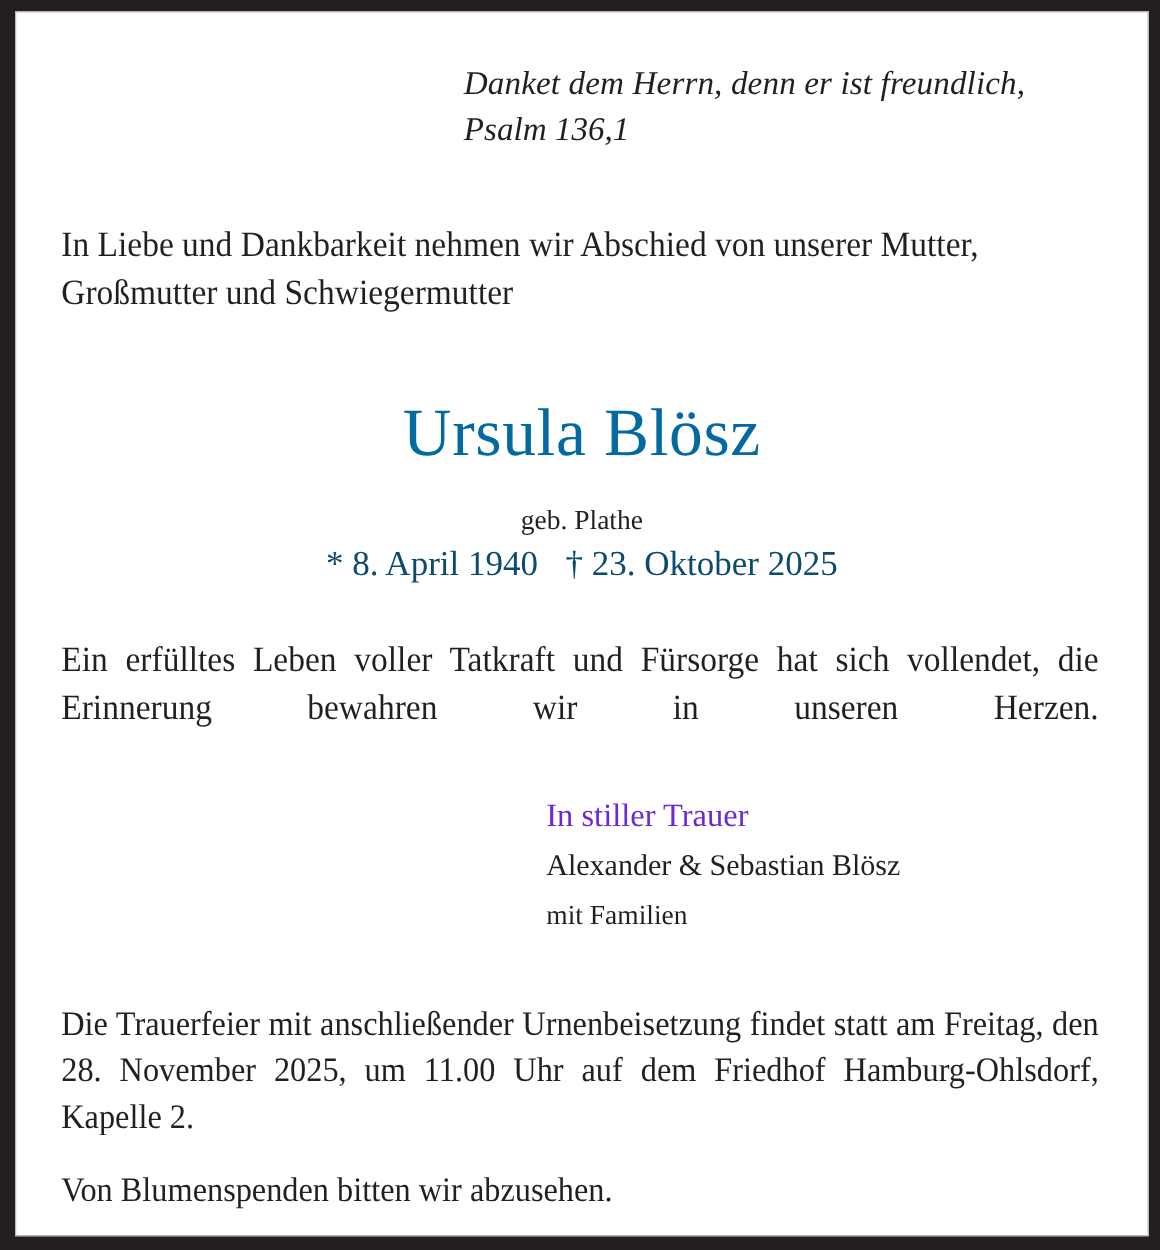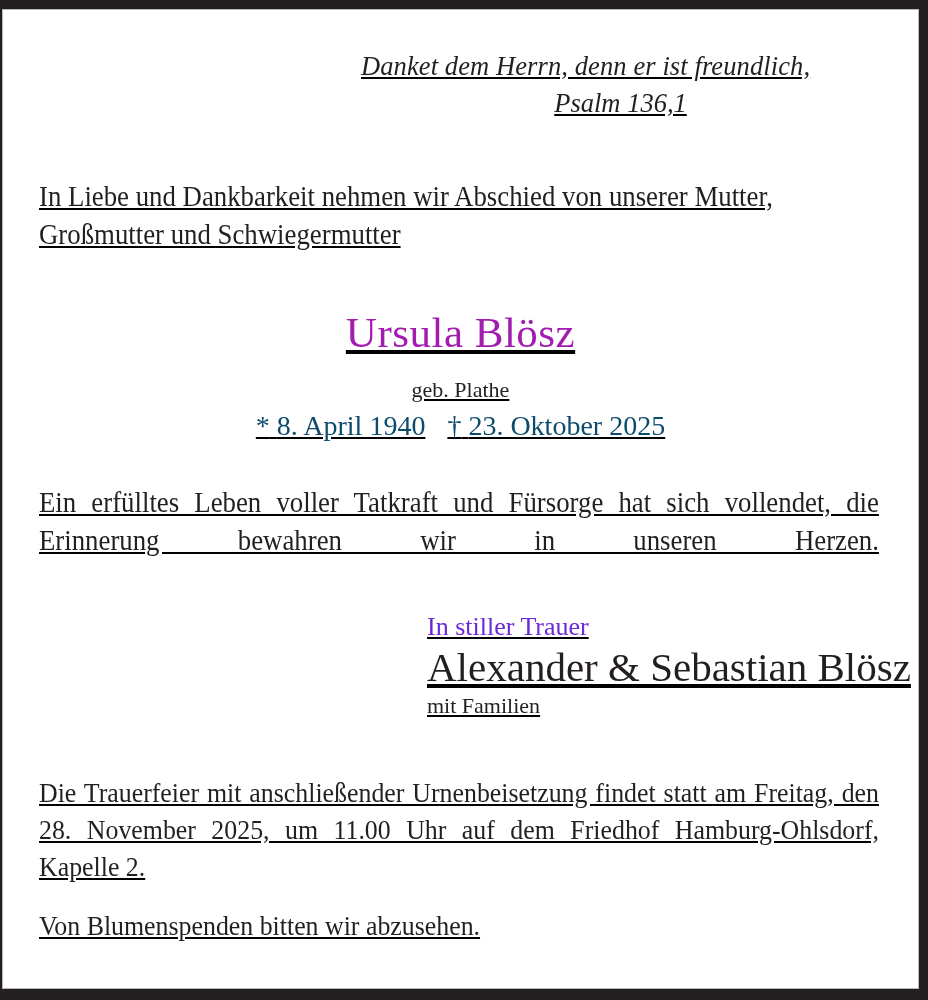--- a/index.html
+++ b/index.html
@@ -13,22 +13,21 @@
     overflow: hidden;
     font-family: "Liberation Serif", "DejaVu Serif", serif;
   }
 
   
   .notice-frame {
     box-sizing: border-box;
     width: 928px;
     height: 1000px;
     background: #231f20;
-    padding: 9px 9px 11px 2px;
-    text-decoration: underline;
+    padding: 9px 9px 11px 12px;
   }
   .notice-sheet {
     box-sizing: border-box;
     width: 100%;
     height: 100%;
     background: #ffffff;
     border: 1px solid #b9b7b7;
     position: relative;
     padding: 0 36px;
   }
@@ -45,21 +44,21 @@
     line-height: 36px;
     color: #231f20;
     letter-spacing: 0.1px;
     white-space: nowrap;
   }
   .epigraph-source {
     font-style: italic;
     font-size: 26.5px;
     line-height: 38px;
     color: #231f20;
-    text-align: center;
+    text-align: left;
     padding-right: 2px;
   }
 
   
   .intro {
     margin: 0;
     padding-top: 56px;
     font-size: 28.5px;
     line-height: 38px;
     color: #231f20;
@@ -68,26 +67,26 @@
     transform-origin: left top;
     width: 106%;
   }
 
   
   .name-block {
     text-align: center;
     padding-top: 42px;
   }
   .deceased-name {
-    font-size: 43px;
+    font-size: 54px;
     line-height: 66px;
-    color: #a21caf;
+    color: #0369a1;
     letter-spacing: 0.5px;
     font-weight: normal;
-    margin: 4px;
+    margin: 17px;
   }
   .maiden-name {
     font-size: 22px;
     line-height: 32px;
     color: #231f20;
     margin: 0;
     padding-top: 4px;
   }
   .life-dates {
     font-size: 28px;
@@ -120,21 +119,21 @@
     padding-top: 48px;
     padding-left: 388px;
   }
   .mourners-lead {
     font-size: 26px;
     line-height: 38px;
     color: #6d28d9;
     margin: 0;
   }
   .mourners-names {
-    font-size: 41px;
+    font-size: 24px;
     line-height: 42px;
     color: #231f20;
     margin: 0;
     white-space: nowrap;
   }
   .mourners-suffix {
     font-size: 22px;
     line-height: 36px;
     color: #231f20;
     margin: 0;

